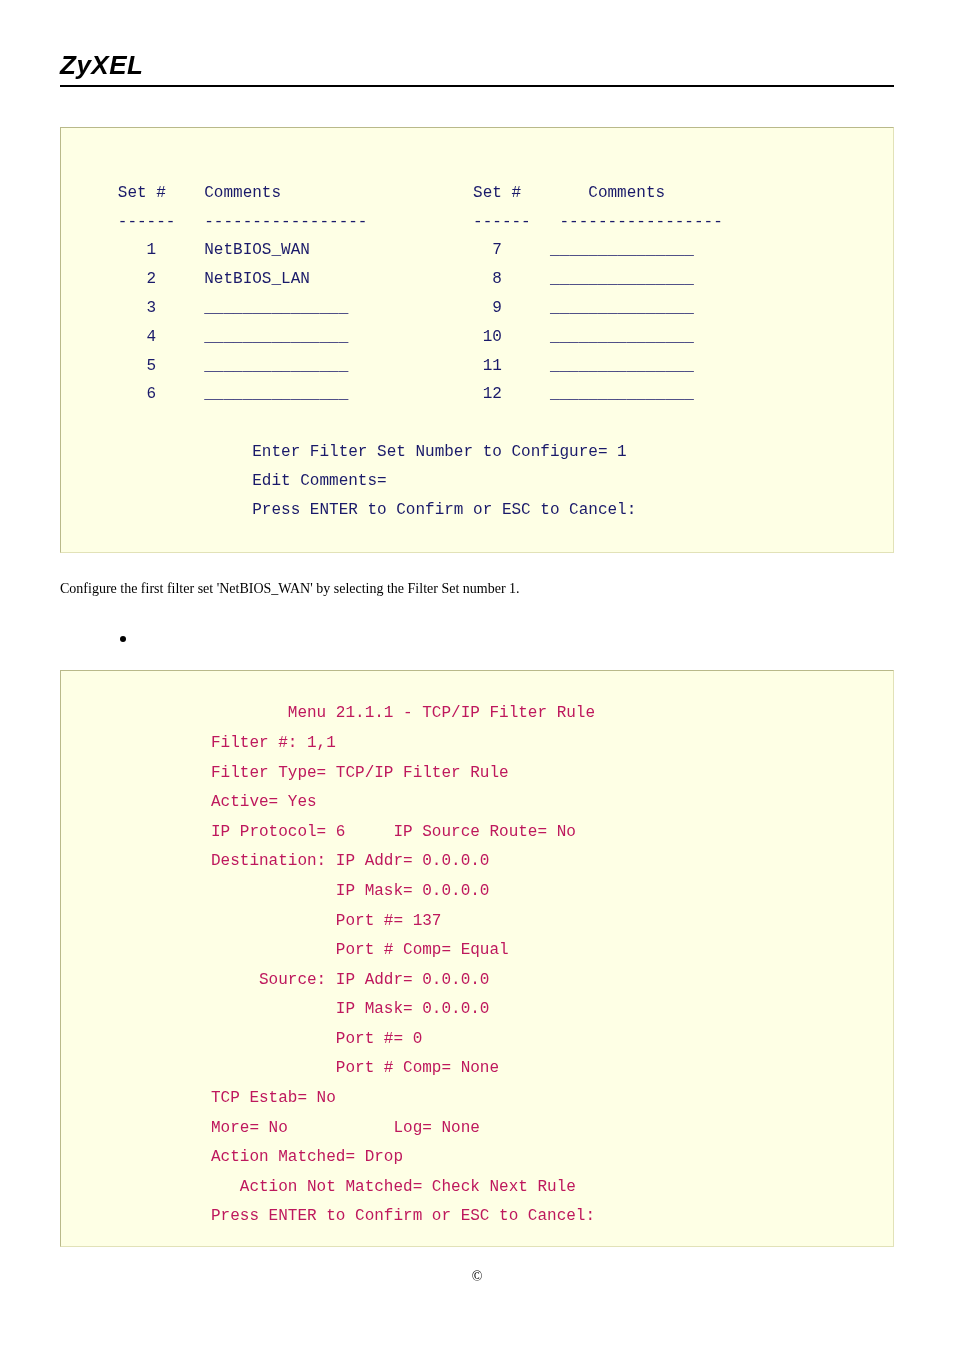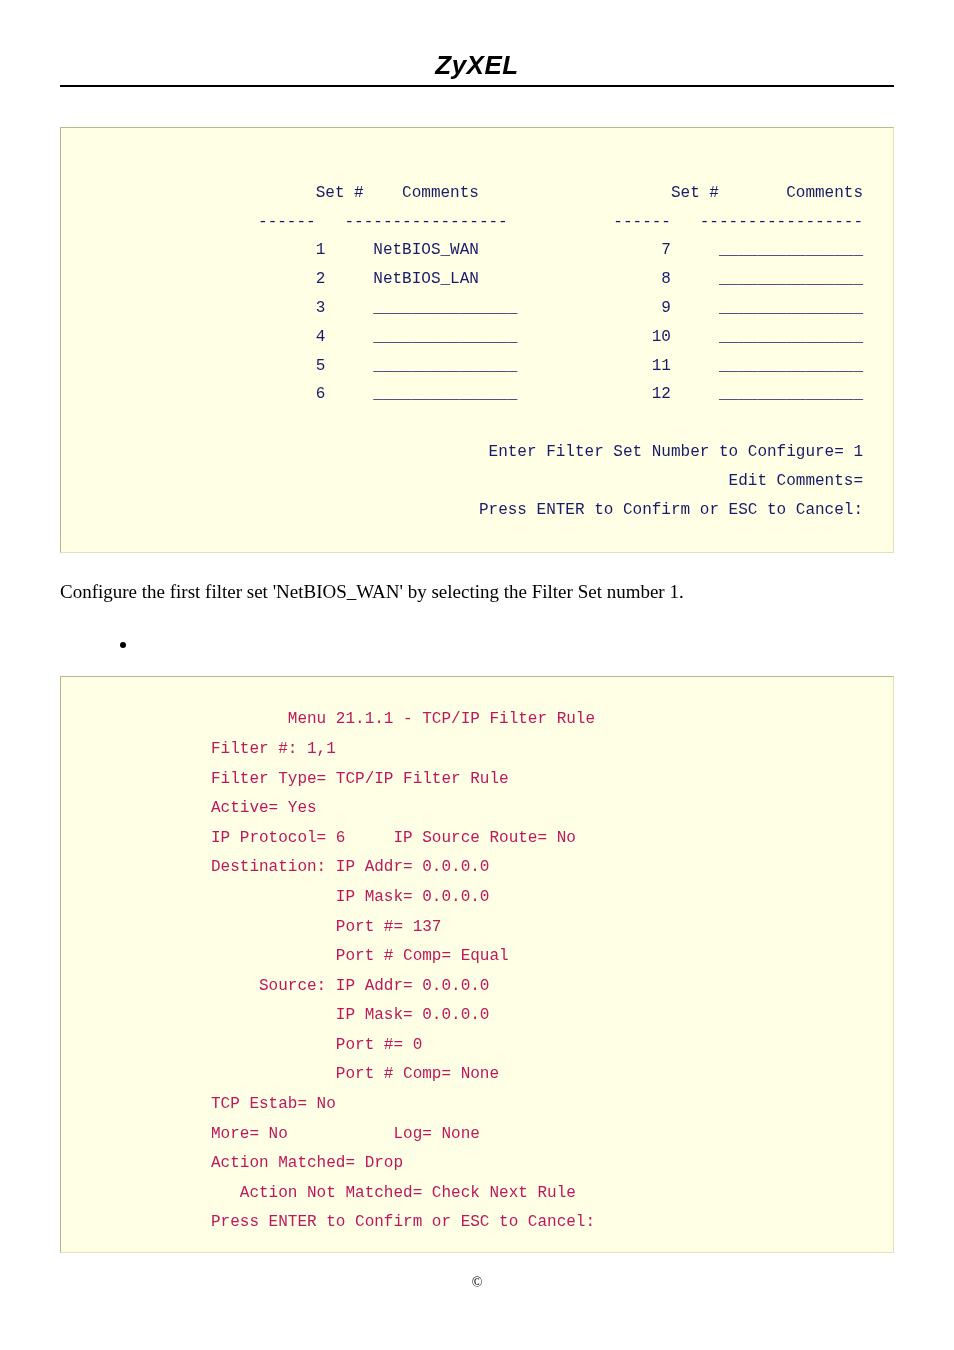--- a/index.html
+++ b/index.html
@@ -11,47 +11,45 @@
     color: #000;
     width: 954px;
   }
   .page {
     padding: 50px 60px 30px 60px;
   }
   .header-rule {
     border-bottom: 2px solid #000;
     padding-bottom: 4px;
     margin-bottom: 40px;
-    text-align: center;
   }
   .brand {
     font-family: Arial, "Helvetica Neue", Helvetica, sans-serif;
     font-weight: 900;
     font-style: italic;
     font-size: 26px;
     letter-spacing: 0.5px;
   }
   .term-box {
     background: #feffe5;
     border: 1px solid #b9b98a;
     border-right-color: #e2e2b8;
     border-bottom-color: #e2e2b8;
     padding: 22px 30px 28px 28px;
     font-family: "Courier New", Courier, monospace;
     font-size: 16px;
     color: #1a1a6a;
     line-height: 1.8;
     white-space: pre;
     margin-bottom: 28px;
-    text-align: right;
   }
   .term-box .row { white-space: pre; }
   .narrative {
     font-family: "Times New Roman", Times, serif;
-    font-size: 19px;
+    font-size: 14px;
     margin: 28px 0 30px 0;
   }
   .bullet-row {
     padding-left: 60px;
     font-size: 18px;
     margin: 24px 0 22px 0;
   }
   .bullet-dot {
     display: inline-block;
     width: 6px; height: 6px;

